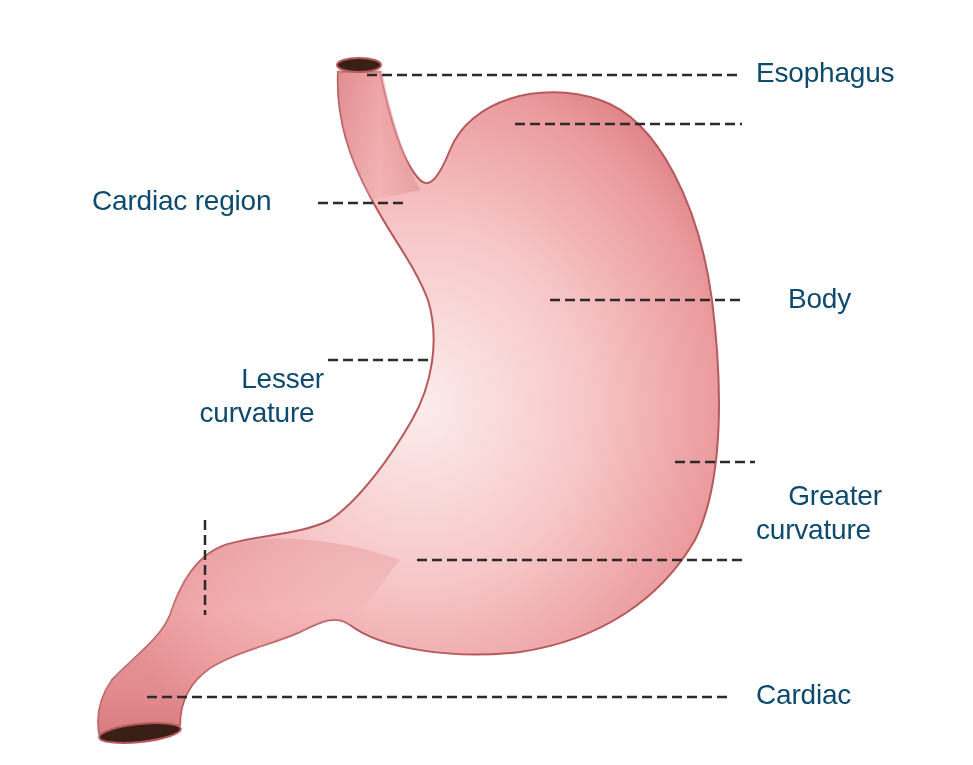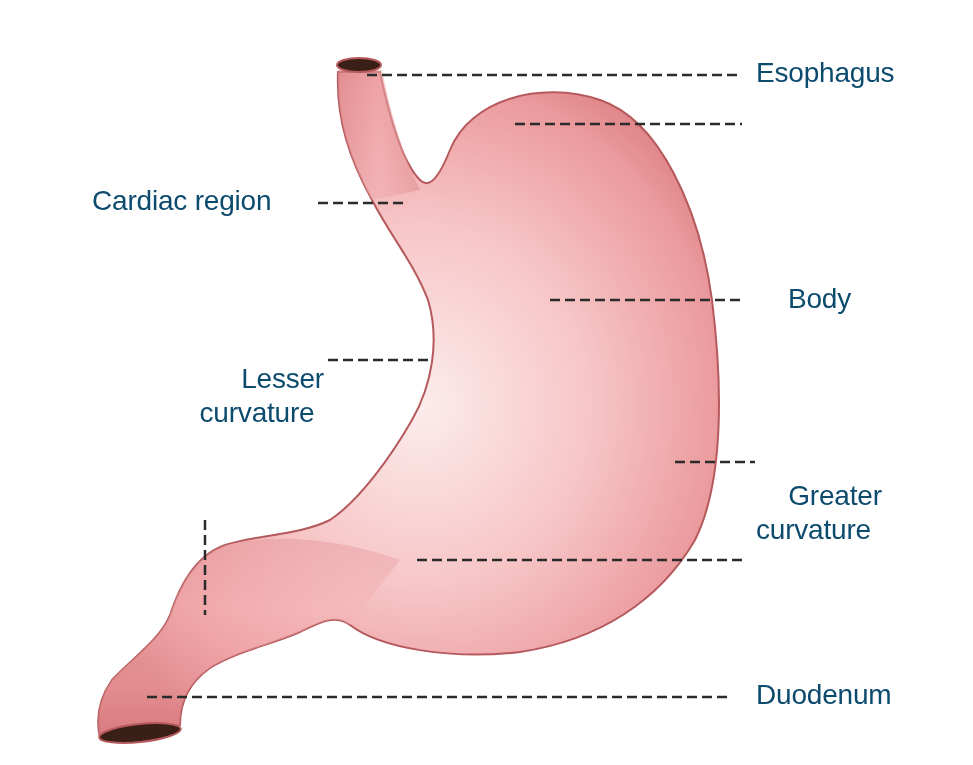--- a/index.html
+++ b/index.html
@@ -109,14 +109,14 @@
   <div class="label center" style="left:184px; top:337px; width:146px;margin-top:25px;">
     <div style="text-align:right; padding-right:6px;">Lesser</div>
     <div>curvature</div>
   </div>
 
   <div class="label center" style="left:756px; top:443px; width:150px;margin-top:36px;">
     <div style="padding-left:8px;">Greater</div>
     <div style="text-align:left;">curvature</div>
   </div>
 
-  <div class="label right" style="left:756px; top:678px;">Duodenum</div>
+  <div class="label right" style="left:756px; top:678px;">Cardiac</div>
 </div>
 
 </body></html>

